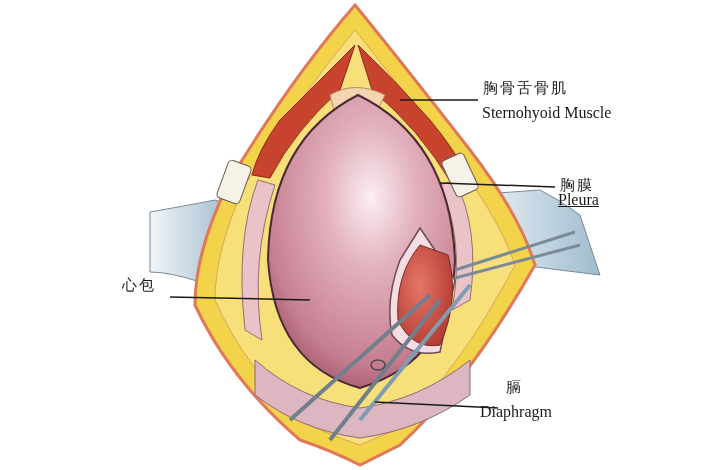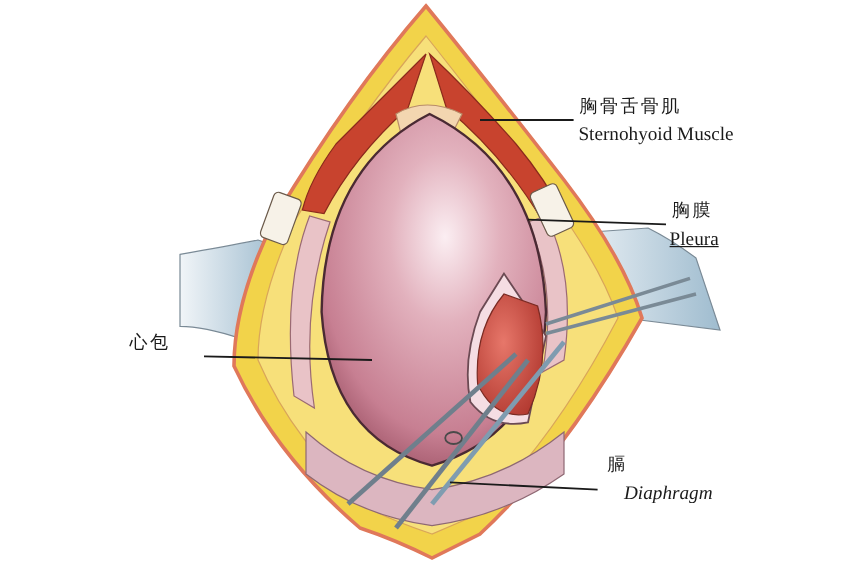--- a/index.html
+++ b/index.html
@@ -68,20 +68,20 @@
 
     <line x1="400" y1="100" x2="478" y2="100" stroke="#1a1a1a" stroke-width="1.5"></line>
     <line x1="440" y1="183" x2="555" y2="187" stroke="#1a1a1a" stroke-width="1.5"></line>
     <line x1="170" y1="297" x2="310" y2="300" stroke="#1a1a1a" stroke-width="1.5"></line>
     <line x1="375" y1="402" x2="498" y2="408" stroke="#1a1a1a" stroke-width="1.5"></line>
   </svg>
 
   <div class="label en" style="left:482px; top:104px;">Sternohyoid Muscle</div>
   <div class="label zh" style="left:483px; top:79px;">胸骨舌骨肌</div>
 
-  <div class="label zh" style="left:560px; top:166px;">胸膜</div>
+  <div class="label zh" style="left:560px; top:176px;">胸膜</div>
   <div class="label en" style="left:558px; top:191px;text-decoration:underline;">Pleura</div>
 
-  <div class="label zh" style="left:108px; top:276px;">心包</div>
+  <div class="label zh" style="left:122px; top:276px;">心包</div>
 
   <div class="label zh" style="left:506px; top:378px;">膈</div>
-  <div class="label en" style="left:520px; top:403px;font-style:italic;">Diaphragm</div>
+  <div class="label en" style="left:480px; top:403px;">Diaphragm</div>
 </div>
 
 </body></html>

